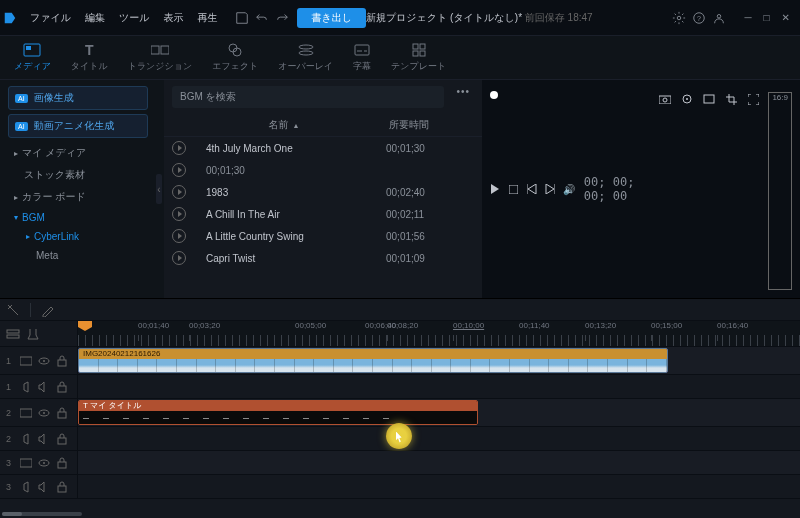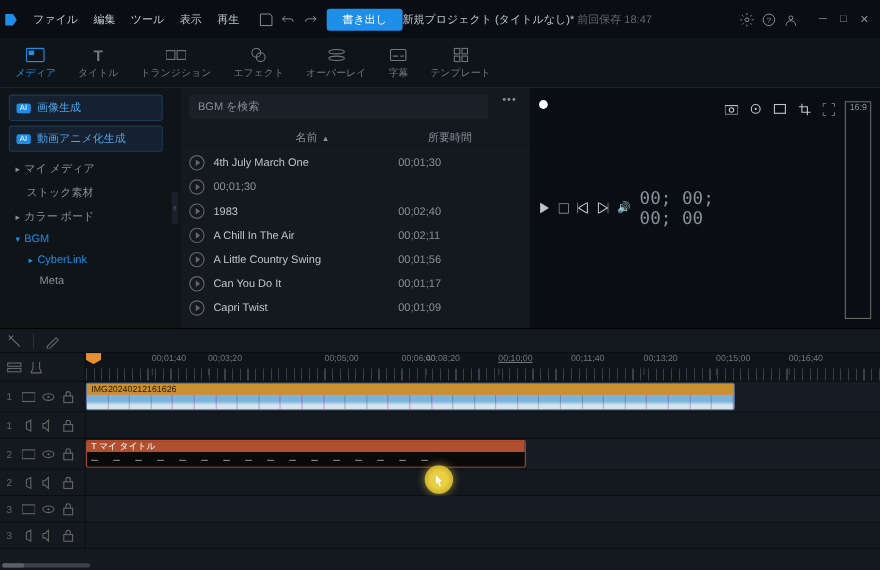--- a/index.html
+++ b/index.html
@@ -34,36 +34,36 @@
 .splitter::before{content:"";width:6px;height:30px;background:#1a1f2a;border-radius:2px}
 .splitter::after{content:"‹";position:absolute;color:#666;font-size:10px}
 .browser{flex:1;background:#14181f;display:flex;flex-direction:column;min-width:0}
 .br-head{display:flex;padding:6px 8px;gap:8px}
 .search{flex:1;background:#1a2028;border-radius:3px;padding:4px 8px;color:#8a9099;font-size:10px}
 .more-btn{color:#8a9099;cursor:pointer;padding:0 4px;letter-spacing:1px}
 .br-cols{display:flex;padding:4px 8px;color:#8a9099;font-size:10px;border-bottom:1px solid #1a1f2a}
 .col-name{flex:0 0 180px;text-align:center}
 .col-dur{flex:0 0 70px;text-align:center}
 .br-list{overflow-y:auto;flex:1}
-.br-row{display:flex;align-items:center;padding:4px 8px;gap:8px;cursor:pointer}
+.br-row{display:flex;align-items:center;padding:4px 8px;gap:20px;cursor:pointer}
 .play-ico{width:14px;height:14px;border:1px solid #666;border-radius:50%;display:flex;align-items:center;justify-content:center;color:#666;flex-shrink:0}
 .play-ico::before{content:"";border-left:4px solid #666;border-top:3px solid transparent;border-bottom:3px solid transparent;margin-left:1px}
 .br-name{flex:0 0 160px;color:#c0c4cc}
 .br-dur{flex:0 0 70px;color:#8a9099}
 .preview{width:318px;background:#0a0e14;padding:8px;display:flex;flex-direction:row}
 .pv-screen{flex:1;background:#000;border-radius:2px;position:relative;overflow:hidden}
 .sky{position:absolute;inset:0;background:linear-gradient(180deg,#4a9dd4 0%,#6eb4e0 35%,#9dcded 55%,#cfe6f2 60%)}
 .snow{position:absolute;left:0;right:0;bottom:0;height:55%;background:linear-gradient(180deg,#e8eef4 0%,#c9d6e2 60%,#a8b9c9 100%)}
 .snow::before{content:"";position:absolute;top:-12px;left:10%;right:30%;height:28px;background:#dce6ef;border-radius:6px;box-shadow:50px 8px 0 0 #d0dde9,-30px 14px 0 0 #d6e1eb,100px 18px 0 2px #c7d5e2}
 .pv-title{position:absolute;top:42%;right:16px;color:#fff;font-size:14px;font-weight:400;text-shadow:0 1px 2px rgba(0,0,0,.3)}
 .pv-scrub{height:3px;background:#2a3038;margin:6px 0;position:relative}
 .pv-scrub::before{content:"";position:absolute;left:0;top:-3px;width:8px;height:8px;background:#fff;border-radius:50%}
 .pv-controls{display:flex;align-items:center;gap:8px;padding:2px 0}
 .pv-btn{width:14px;height:14px;cursor:pointer;color:#c0c4cc;display:flex;align-items:center;justify-content:center}
-.pv-time{margin-left:auto;color:#8a9099;font-family:monospace;font-size:16px}
+.pv-time{margin-left:auto;color:#8a9099;font-family:monospace;font-size:12px}
 .pv-tools{display:flex;gap:8px;padding-top:4px;justify-content:flex-start}
 .pv-tools .l{margin-right:auto;display:flex;gap:8px}
 .ratio{border:1px solid #666;padding:0 3px;font-size:8px;color:#8a9099}
 .timeline{height:236px;background:#14181f;border-top:1px solid #000}
 .tl-toolbar{height:22px;display:flex;align-items:center;padding:0 6px;gap:10px;border-bottom:1px solid #0a0e14}
 .tl-tool{width:14px;height:14px;cursor:pointer;color:#666}
 .tl-ruler-row{display:flex;height:26px;border-bottom:1px solid #0a0e14}
 .tl-left{width:78px;flex-shrink:0;display:flex;align-items:center;padding:0 6px;gap:6px;border-right:1px solid #0a0e14}
 .tl-ruler{flex:1;position:relative;overflow:hidden;background:#0f1419}
 .ruler-marks{position:absolute;inset:0;display:flex}
@@ -73,21 +73,21 @@
 .marker{position:absolute;left:0;top:0;width:14px;height:10px;background:#e89030;clip-path:polygon(0 0,100% 0,100% 60%,50% 100%,0 60%)}
 .tracks{height:176px;overflow:hidden}
 .track-row{display:flex;height:24px;border-bottom:1px solid #0a0e14}
 .track-row.tall{height:28px}
 .track-head{width:78px;flex-shrink:0;display:flex;align-items:center;padding:0 6px;gap:6px;border-right:1px solid #0a0e14;background:#14181f}
 .track-num{width:8px;color:#666;font-size:9px}
 .track-ico{width:12px;height:12px;color:#666}
 .track-body{flex:1;position:relative;background:#181c24}
 .track-body.alt{background:#14181f}
 .clip{position:absolute;top:1px;bottom:1px;border-radius:2px;overflow:hidden}
-.clip-v{left:0;width:590px;background:#d946ef;border:1px solid #5a7898}
+.clip-v{left:0;width:590px;background:#701a75;border:1px solid #5a7898}
 .clip-v-head{height:10px;background:#c99030;font-size:8px;color:#2a1800;padding:0 4px;line-height:10px}
 .clip-v-thumbs{height:15px;display:flex}
 .clip-v-thumbs div{flex:1;background:linear-gradient(180deg,#7ab4dd 40%,#d8e4ed 60%);border-right:1px solid rgba(0,0,0,.2)}
 .clip-t{left:0;width:400px;background:#1a1a1a;border:1px solid #b05030}
 .clip-t-head{height:10px;background:#b05030;font-size:8px;color:#fff;padding:0 4px;line-height:10px}
 .clip-t-body{height:14px;background:#0a0a0a;display:flex;align-items:center;padding:0 4px}
 .clip-t-body span{width:6px;height:1px;background:#888;margin-right:14px}
 .cursor-hl{position:absolute;width:26px;height:26px;border-radius:50%;background:radial-gradient(circle,#e8d040 40%,#b09020 100%);box-shadow:0 0 8px rgba(232,208,64,.6);pointer-events:none;display:flex;align-items:center;justify-content:center}
 .cursor-hl::after{content:"";width:8px;height:11px;background:#fff;clip-path:polygon(0 0,0 80%,25% 62%,45% 100%,60% 92%,42% 58%,70% 55%);margin-left:2px;margin-top:2px}
 .hscroll{position:absolute;bottom:2px;left:2px;width:80px;height:4px;background:#3a4048;border-radius:2px}
@@ -278,25 +278,20 @@
           <div class="br-name">A Chill In The Air</div>
           <div class="br-dur">00;02;11</div>
         </div>
         <div class="br-row">
           <div class="play-ico"></div>
           <div class="br-name">A Little Country Swing</div>
           <div class="br-dur">00;01;56</div>
         </div>
         <div class="br-row">
           <div class="play-ico"></div>
-          <div class="br-name">Can You Do It</div>
-          <div class="br-dur">00;01;17</div>
-        </div>
-        <div class="br-row">
-          <div class="play-ico"></div>
           <div class="br-name">Capri Twist</div>
           <div class="br-dur">00;01;09</div>
         </div>
       </div>
   </div>
 
   <div class="preview">
     <div class="pv-screen">
       <div class="sky"></div>
       <div class="snow"></div>

